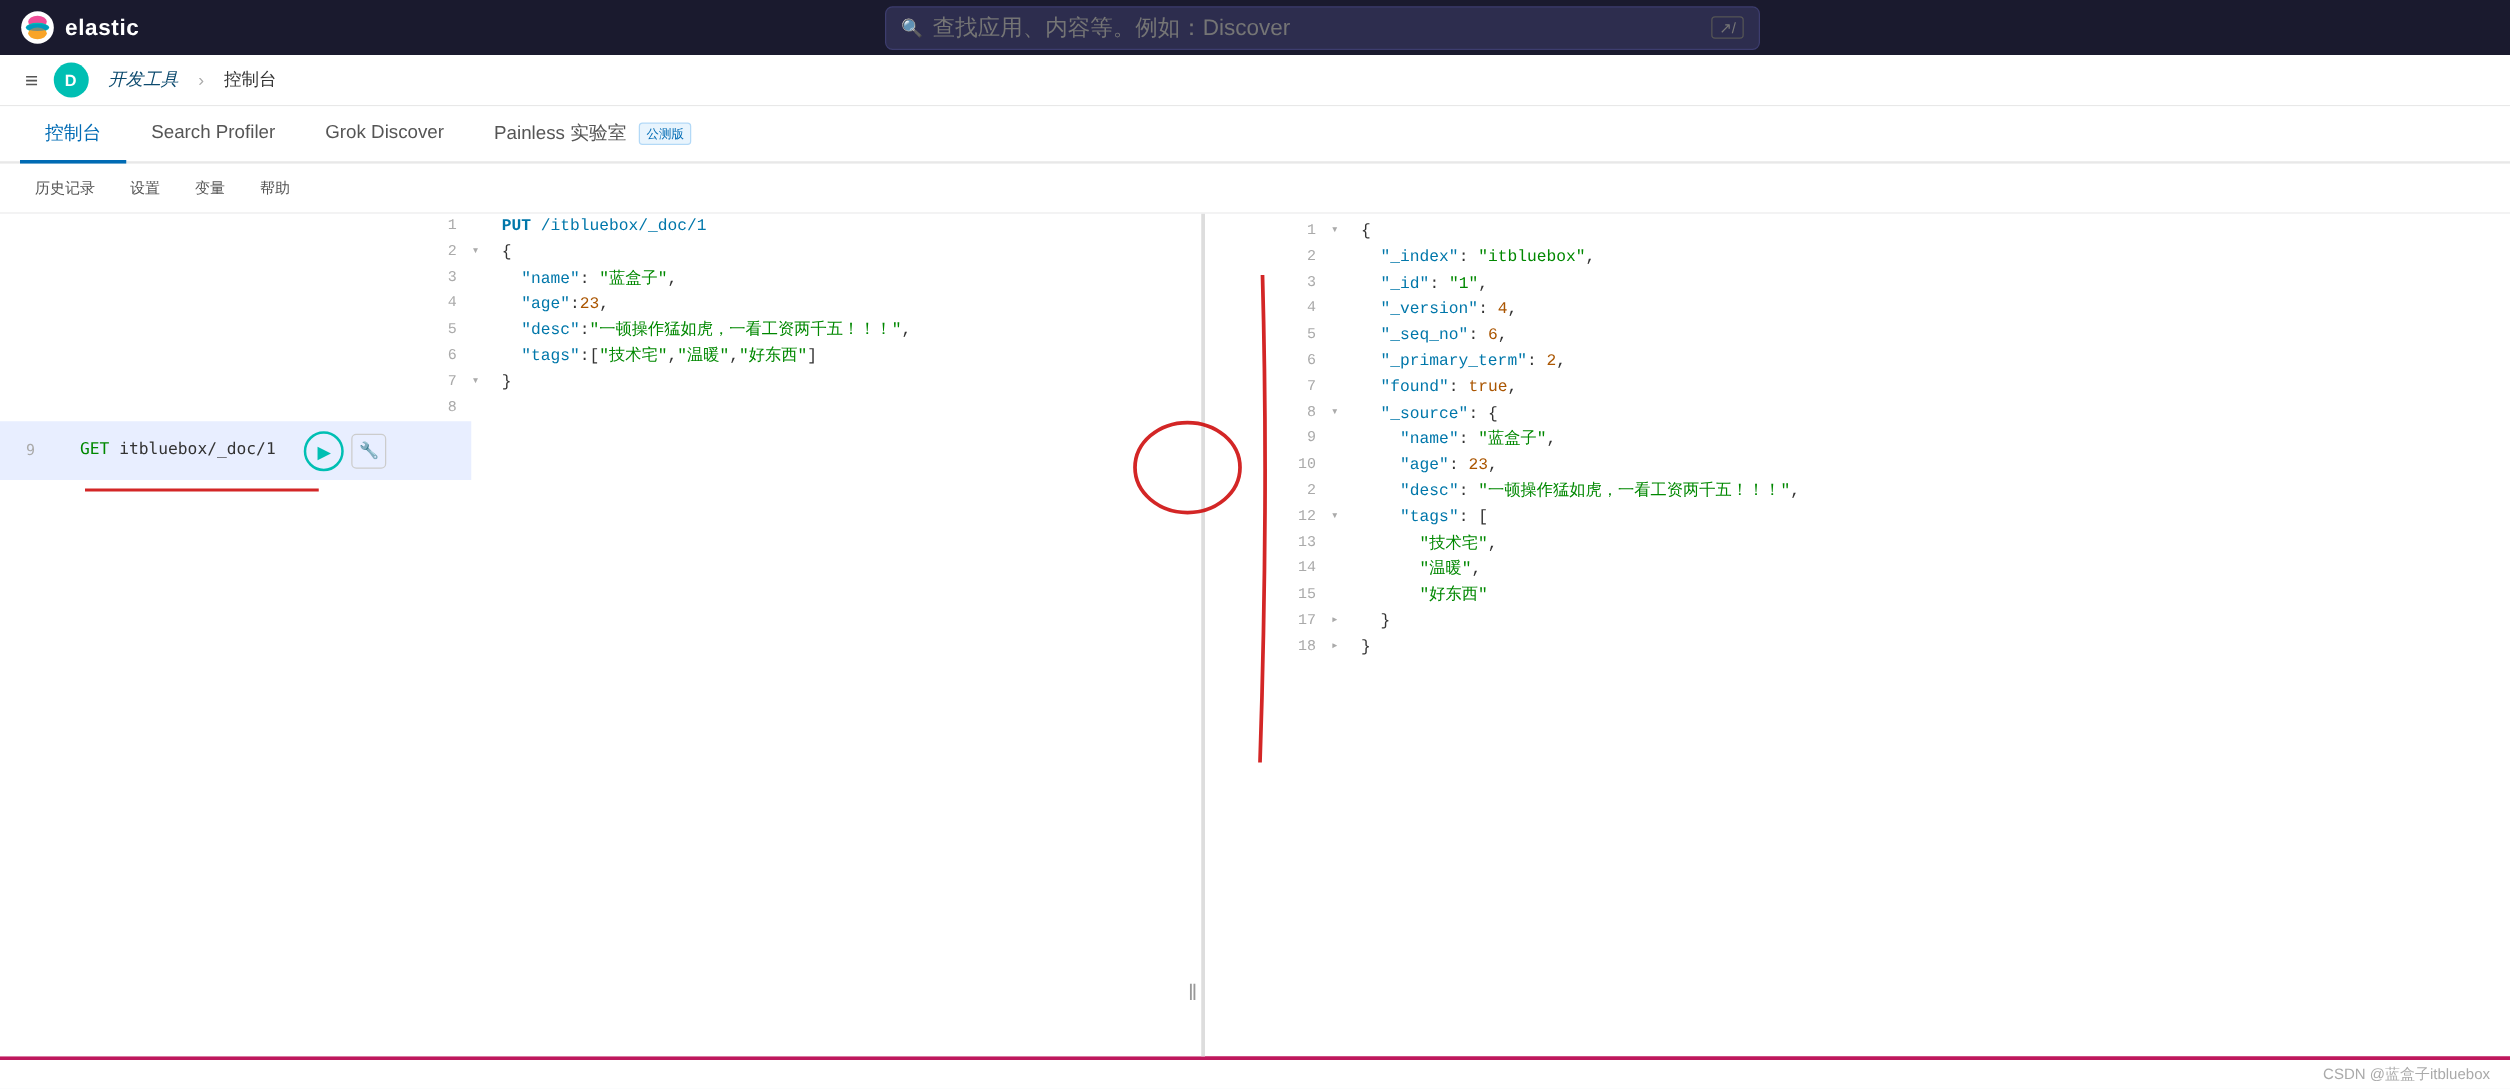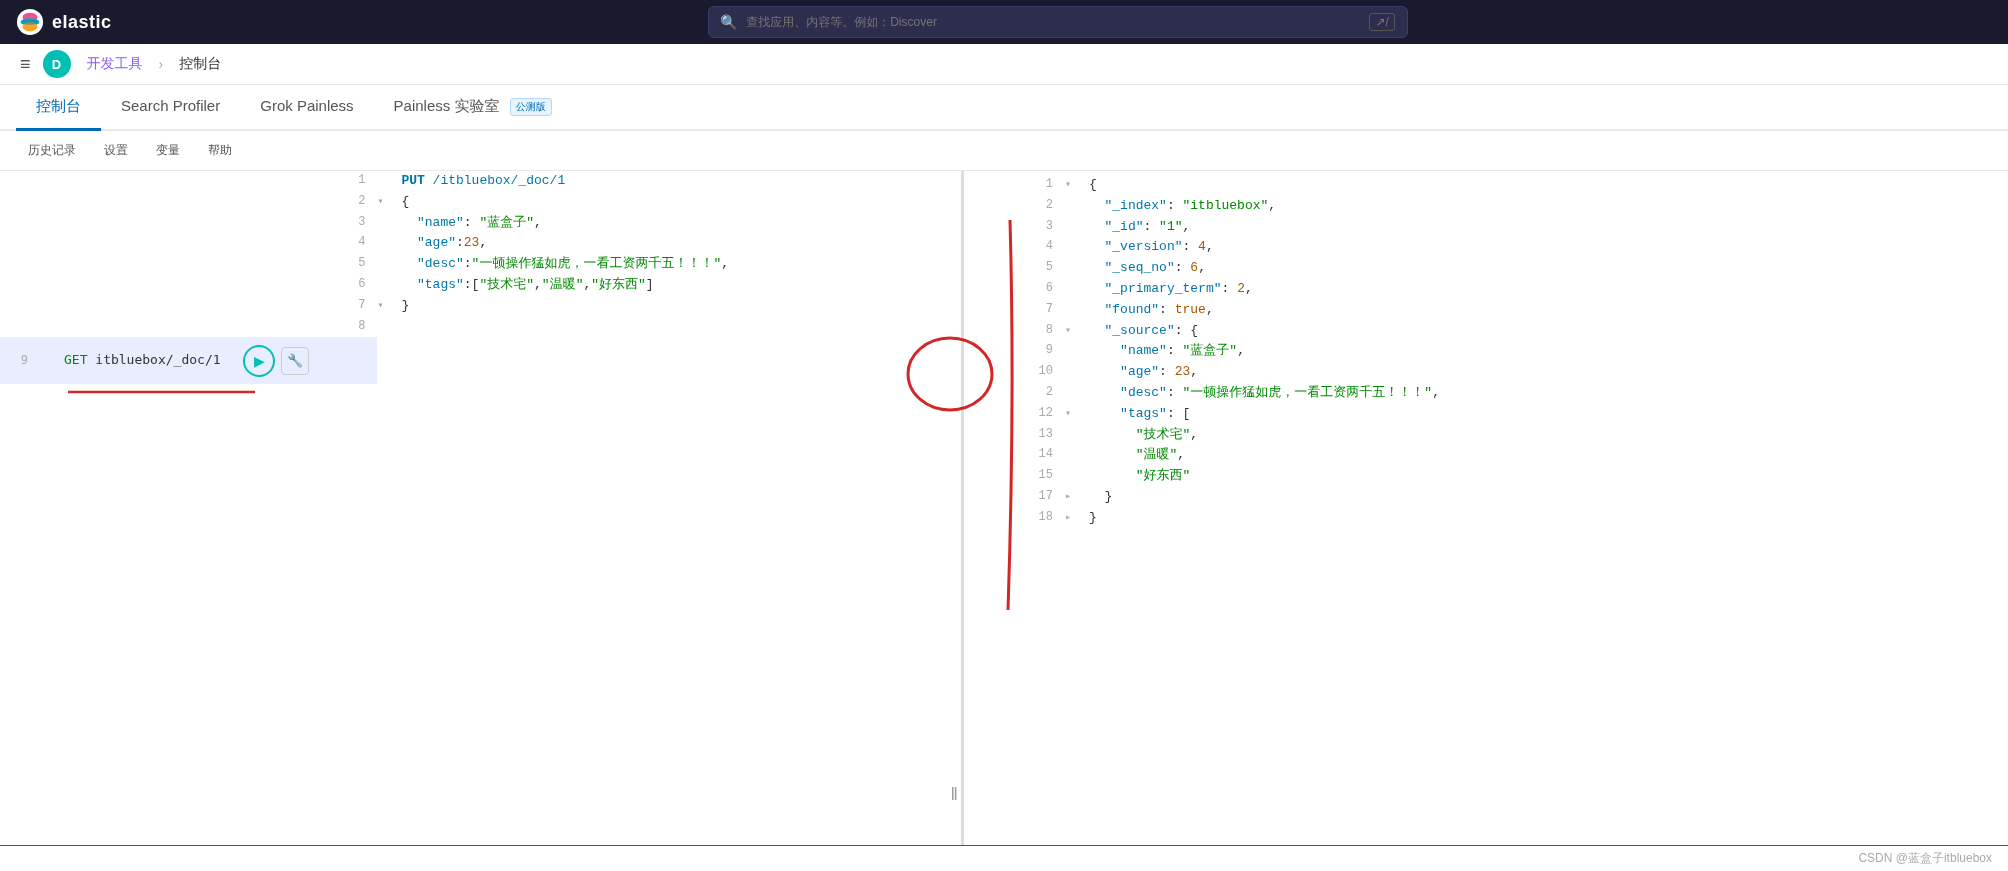--- a/index.html
+++ b/index.html
@@ -80,24 +80,25 @@
       border-radius: 50%;
       display: flex;
       align-items: center;
       justify-content: center;
       color: #fff;
       font-size: 13px;
       font-weight: 700;
     }
     .breadcrumb-item {
       font-size: 14px;
-      color: #8b5cf6;
+      color: #0c4a6e;
       cursor: pointer;
       padding: 4px 8px;
       border-radius: 4px;
+      font-style: italic;
     }
     .breadcrumb-separator {
       color: #aaa;
       font-size: 14px;
     }
     .breadcrumb-current {
       font-size: 14px;
       color: #333;
       padding: 4px 8px;
     }
@@ -265,21 +266,21 @@
       overflow-y: auto;
       font-family: 'Courier New', Courier, monospace;
       font-size: 13px;
       line-height: 1.6;
       padding: 4px 0;
     }
 
     
     .footer {
       background: #fff;
-      border-top: 1px solid #be185d;
+      border-top: 3px solid #be185d;
       height: 28px;
       display: flex;
       align-items: center;
       justify-content: flex-end;
       padding: 0 16px;
     }
     .footer-text {
       font-size: 12px;
       color: #aaa;
     }
@@ -303,37 +304,37 @@
         <ellipse cx="15" cy="10" rx="8" ry="5" fill="#f04e98"></ellipse>
         <ellipse cx="15" cy="15" rx="10" ry="4" fill="#00bfb3"></ellipse>
         <ellipse cx="15" cy="20" rx="8" ry="5" fill="#f9a428"></ellipse>
         <ellipse cx="15" cy="15" rx="10" ry="3" fill="#0077cc" opacity="0.5"></ellipse>
       </svg>
       <span class="elastic-text">elastic</span>
     </div>
 
     <div class="top-nav-search">
       <span style="color:#777;font-size:14px;">🔍</span>
-      <input type="text" style="background: transparent; border: none; outline: none; color: rgb(170, 170, 170); font-size: 12px; flex: 1 1 0%;" placeholder="查找应用、内容等。例如：Discover">
+      <input type="text" style="background: transparent; border: none; outline: none; color: rgb(170, 170, 170); font-size: 18px; flex: 1 1 0%;" placeholder="查找应用、内容等。例如：Discover">
       <span class="search-shortcut">↗/</span>
     </div>
   </div>
 
   <div class="breadcrumb-bar">
     <span class="hamburger-btn">≡</span>
     <div class="user-avatar">D</div>
     <span class="breadcrumb-item">开发工具</span>
     <span class="breadcrumb-separator">›</span>
     <span class="breadcrumb-current">控制台</span>
   </div>
 
   <div class="main-tabs">
     <div class="main-tab active">控制台</div>
     <div class="main-tab">Search Profiler</div>
-    <div class="main-tab">Grok Painless</div>
+    <div class="main-tab">Grok Discover</div>
     <div class="main-tab">
       Painless 实验室
       <span class="beta-badge">公测版</span>
     </div>
   </div>
 
   <div class="secondary-toolbar">
     <span class="toolbar-btn">历史记录</span>
     <span class="toolbar-btn">设置</span>
     <span class="toolbar-btn">变量</span>

